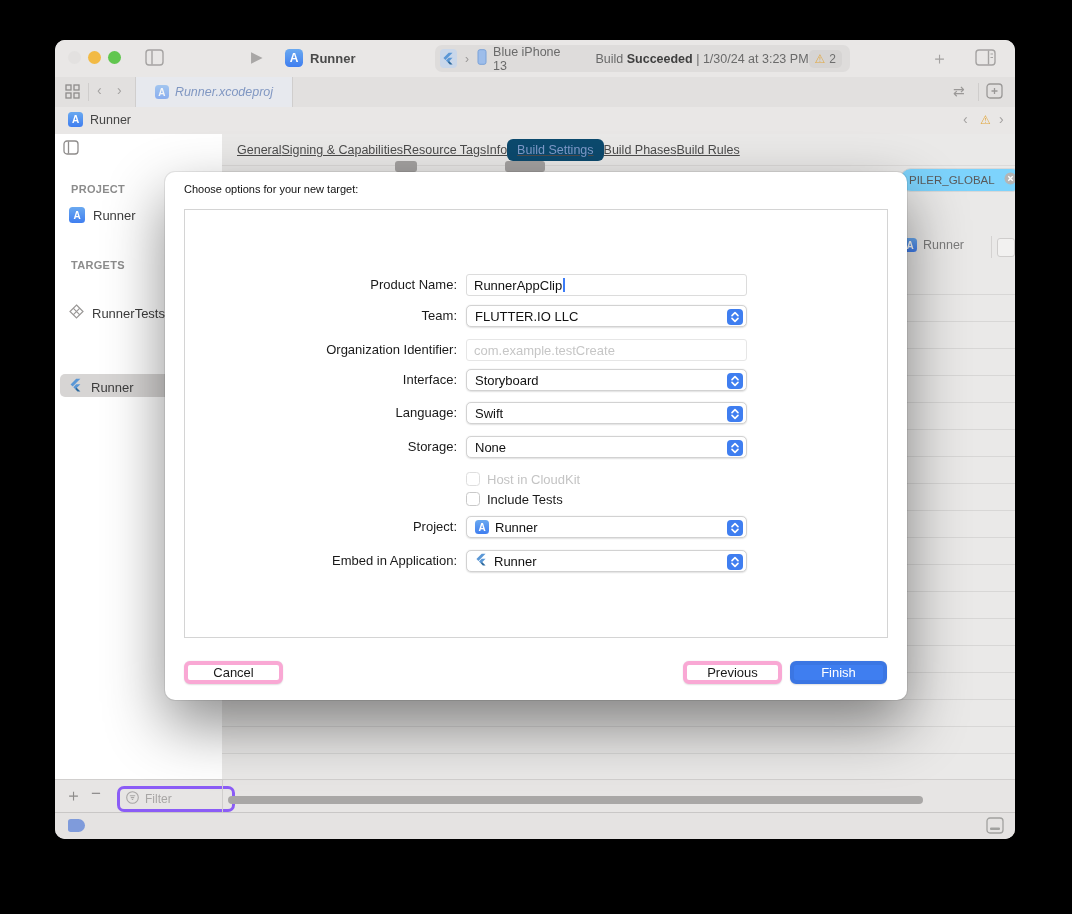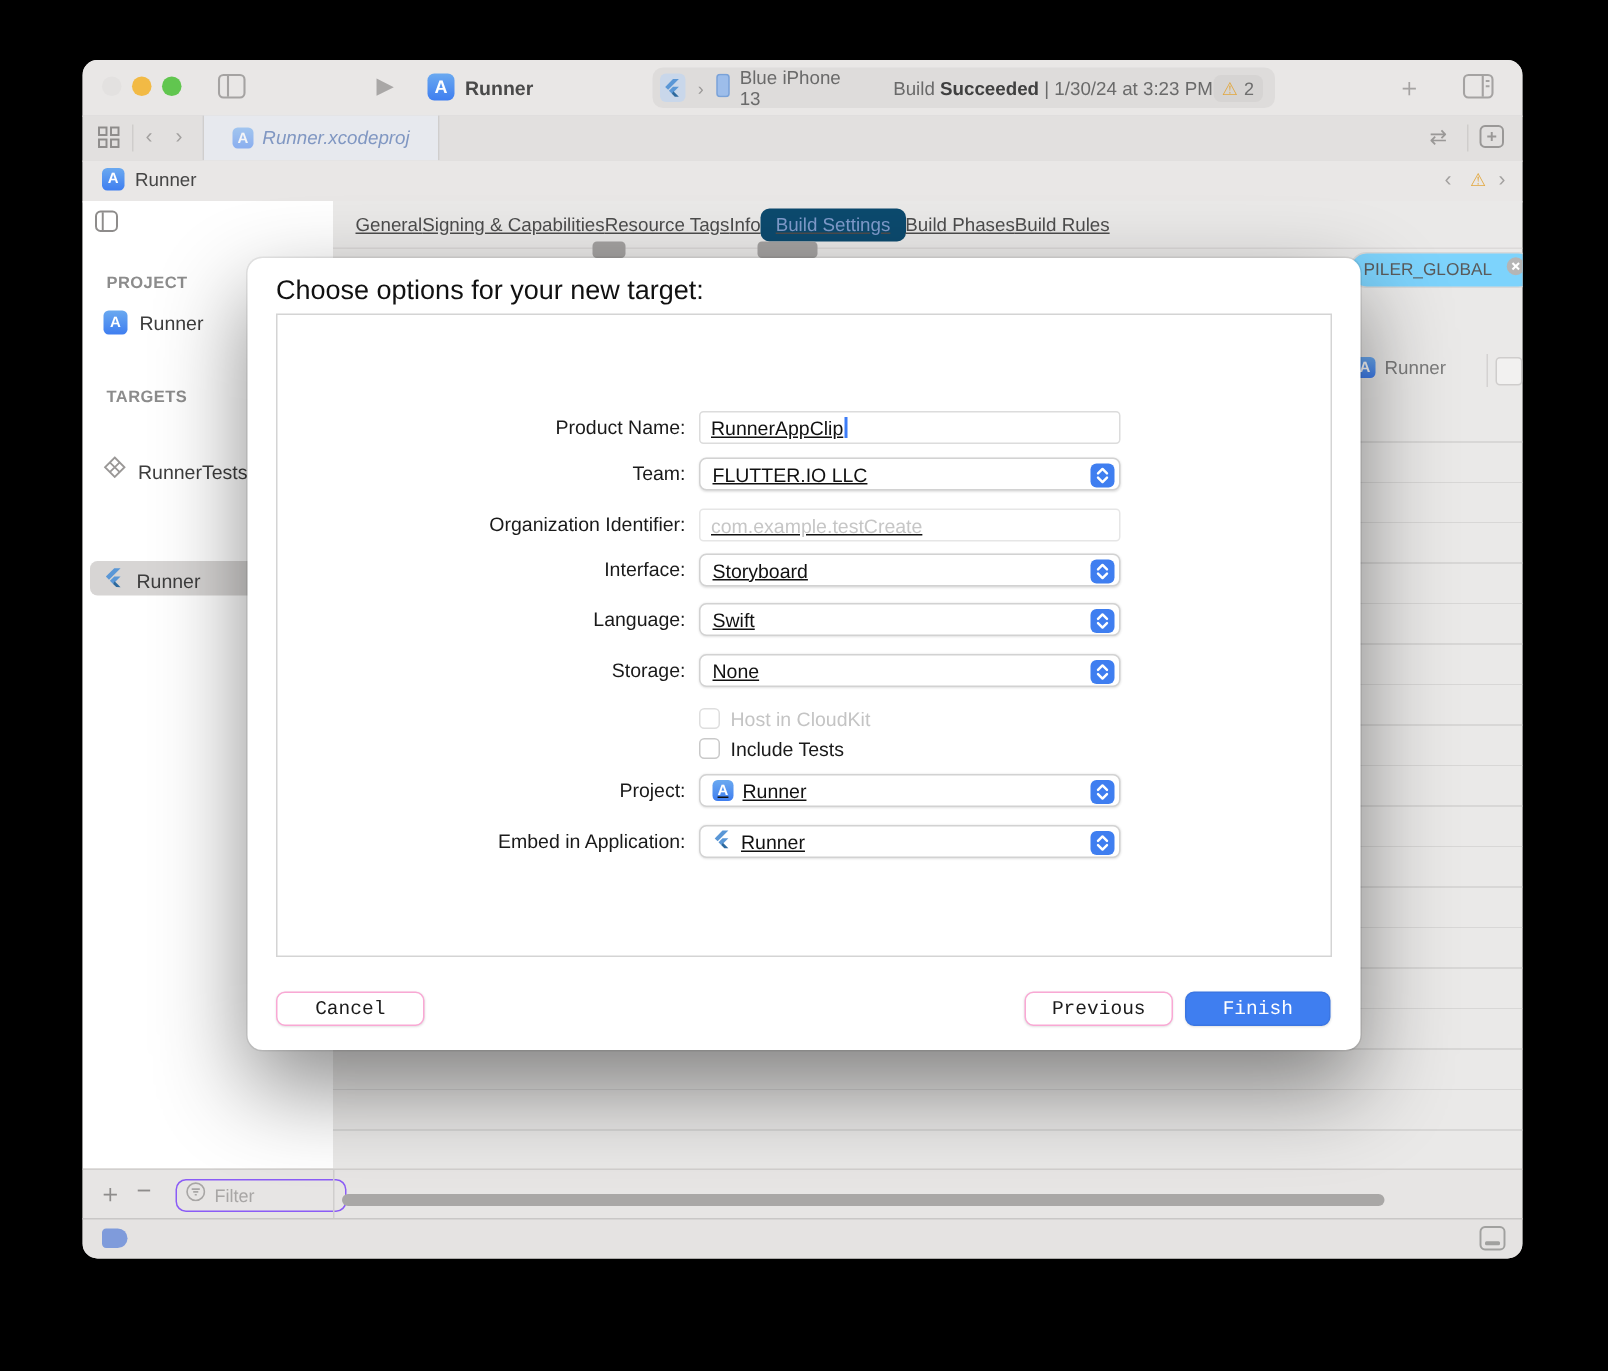--- a/index.html
+++ b/index.html
@@ -63,53 +63,53 @@
   #target-popup-row{left:681px;top:104px;display:flex;align-items:center;gap:6px;}
   #target-popup-row .side-label{color:#7b7b7b;font-size:12.5px;}
   #popup-vline{left:769px;top:102px;width:1px;height:22px;background:#d4d2d1;}
   #popup-stub{left:775px;top:104px;width:16px;height:17px;border:1px solid #cfcdcc;border-radius:3px;background:#f2f1f0;}
   #content-rows{left:0;top:134px;width:793px;height:511px;
     background:repeating-linear-gradient(to bottom,transparent 0 26px,#d8d7d6 26px 27px);}
   
   #footer{left:0;top:739px;width:960px;height:33px;background:#e7e5e4;border-top:1px solid #d1cfce;}
   #footer-vline{left:167px;top:0;width:1px;height:33px;background:#d0cecd;}
   .pm-btn{top:4px;font-size:17px;color:#8e8c8b;}
-  #filter-field{left:62px;top:6px;width:100px;height:20px;border:1px solid #8b5cf6;border-radius:7px;
+  #filter-field{left:62px;top:6px;width:100px;height:20px;border:3px solid #8b5cf6;border-radius:7px;
     display:flex;align-items:center;gap:4px;padding:0 6px;background:#e7e5e4;}
   #filter-field input{border:none;background:transparent;outline:none;width:64px;
     font-size:12px;color:#6e6e6e;font-family:inherit;}
   #filter-field input::placeholder{color:#a8a6a5;}
   #hscrollbar{left:173px;top:16px;width:695px;height:8px;background:#a9a7a6;border-radius:4px;}
   
   #statusbar{left:0;top:772px;width:960px;height:27px;background:#e5e3e2;border-top:1px solid #c9c7c6;}
   #breakpoint-pill{left:13px;top:6px;width:17px;height:13px;background:#7f9bdb;border-radius:3px 7px 7px 3px;}
   
   #dialog{left:165px;top:172px;width:742px;height:528px;background:#fff;border-radius:10px;
     box-shadow:0 25px 60px rgba(0,0,0,.45),0 0 0 1px rgba(0,0,0,.08);z-index:50;}
-  #dialog-title{left:19px;top:11px;font-size:18px;color:#111;}
+  #dialog-title{left:19px;top:11px;font-size:11px;color:#111;}
   #dialog-panel{left:19px;top:37px;width:702px;height:427px;border:1px solid #d4d4d4;background:#fff;}
   .fld-label{position:absolute;left:40px;width:252px;text-align:right;font-size:13px;color:#1a1a1a;}
-  .fld{position:absolute;left:301px;width:281px;height:22px;box-sizing:border-box;background:#fff;text-decoration:underline;}
+  .fld{position:absolute;left:301px;width:281px;height:22px;box-sizing:border-box;background:#fff;}
   .textfield{border:1px solid #dcdcdc;border-radius:3px;font-size:13px;color:#111;
     display:flex;align-items:center;padding:0 7px;}
   .textfield.light{border-color:#e6e6e6;}
   .placeholder{color:#c6c6c6;}
   .caret{display:inline-block;width:1.5px;height:14px;background:#3d7df7;margin-left:1px;}
   .popup{border:1px solid #d2d2d2;border-radius:5px;box-shadow:0 .5px 1.5px rgba(0,0,0,.12);
     font-size:13px;color:#111;display:flex;align-items:center;gap:6px;padding:0 26px 0 8px;}
   .stepper{position:absolute;right:3px;top:2.5px;width:16px;height:16px;border-radius:4px;background:#3f7ef0;
     display:flex;align-items:center;justify-content:center;}
   .checkbox{position:absolute;left:301px;width:14px;height:14px;border:1px solid #c9c9c9;border-radius:3.5px;
     background:#fff;box-sizing:border-box;}
   .checkbox.disabled{border-color:#dedede;}
   .cb-label{position:absolute;left:322px;font-size:13px;color:#1a1a1a;}
   .cb-label.disabled{color:#c4c4c4;}
-  .dlg-btn{position:absolute;height:23px;border-radius:6px;border:1px solid #f9a8d4;background:#fff;
+  .dlg-btn{position:absolute;height:23px;border-radius:6px;border:4px solid #f9a8d4;background:#fff;
     font-size:13px;color:#1a1a1a;display:flex;align-items:center;justify-content:center;
-    box-shadow:0 .5px 1.5px rgba(0,0,0,.12);font-family:Liberation Mono, monospace;}
+    box-shadow:0 .5px 1.5px rgba(0,0,0,.12);font-family:Liberation Sans, sans-serif;}
   .dlg-btn.primary{background:#3f7ef0;border-color:#3b76e3;color:#fff;}
   .mini-app-icon{width:14px;height:14px;border-radius:3.5px;background:linear-gradient(#6aa9f0,#3f7ef0);
     color:#fff;font-size:10px;font-weight:700;display:flex;align-items:center;justify-content:center;flex:none;}
   .warn-tri{font-size:12px;color:#e2a73e;}
   .count-num{font-size:12px;color:#6e6e6e;}
 </style>
 </head>
 <body>
 
 <div id="window" class="abs">

